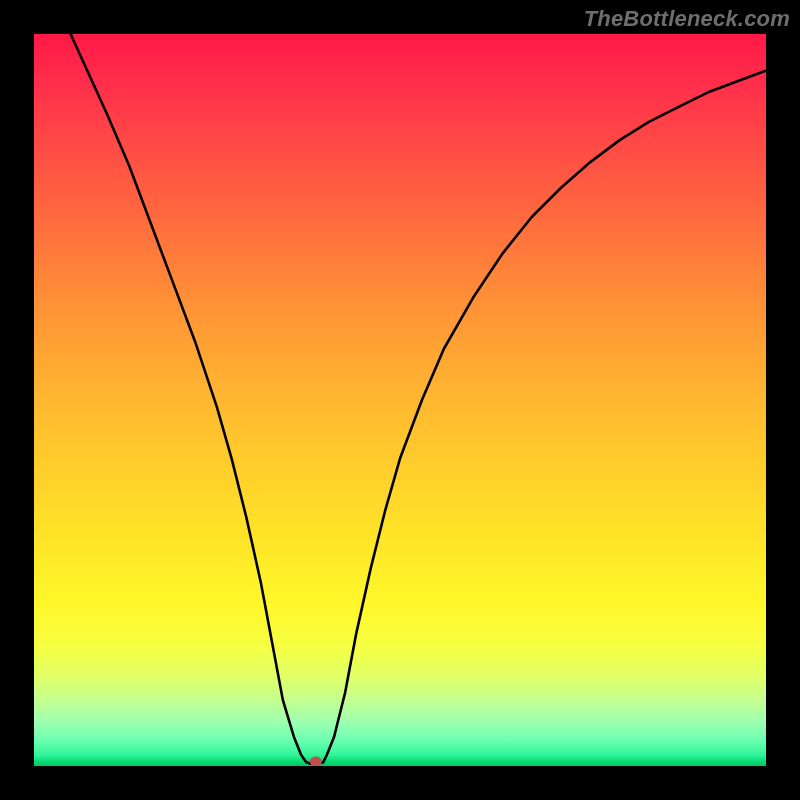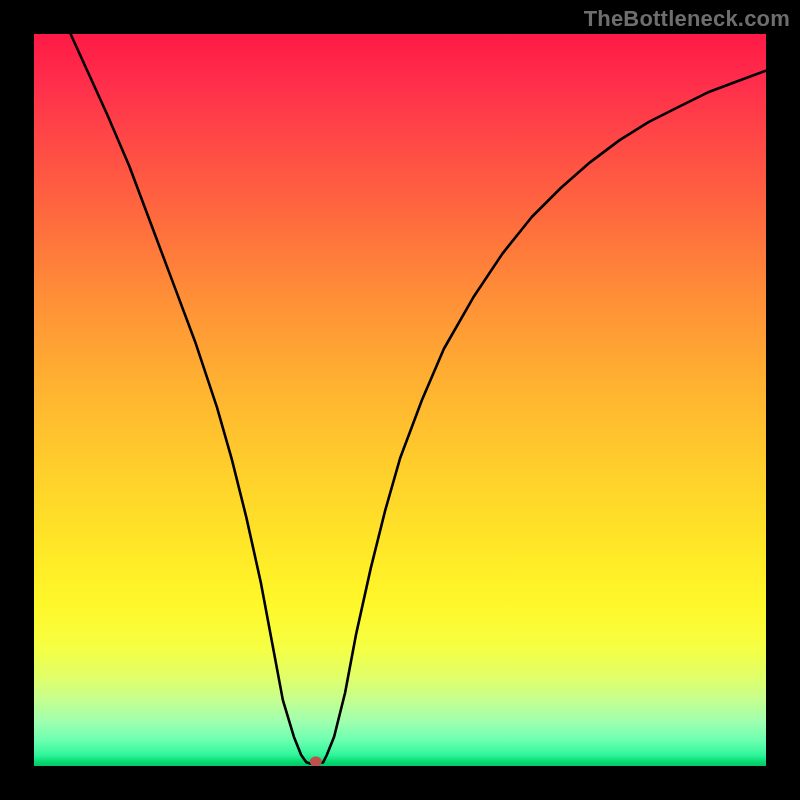--- a/index.html
+++ b/index.html
@@ -10,20 +10,21 @@
     background: #000;
     overflow: hidden;
   }
   .frame {
     position: absolute;
     left: 0;
     top: 0;
     width: 800px;
     height: 800px;
     background: #000;
+    font-style: italic;
   }
   .plot {
     position: absolute;
     left: 34px;
     top: 34px;
     width: 732px;
     height: 732px;
     overflow: hidden;
   }
   .gradient {

